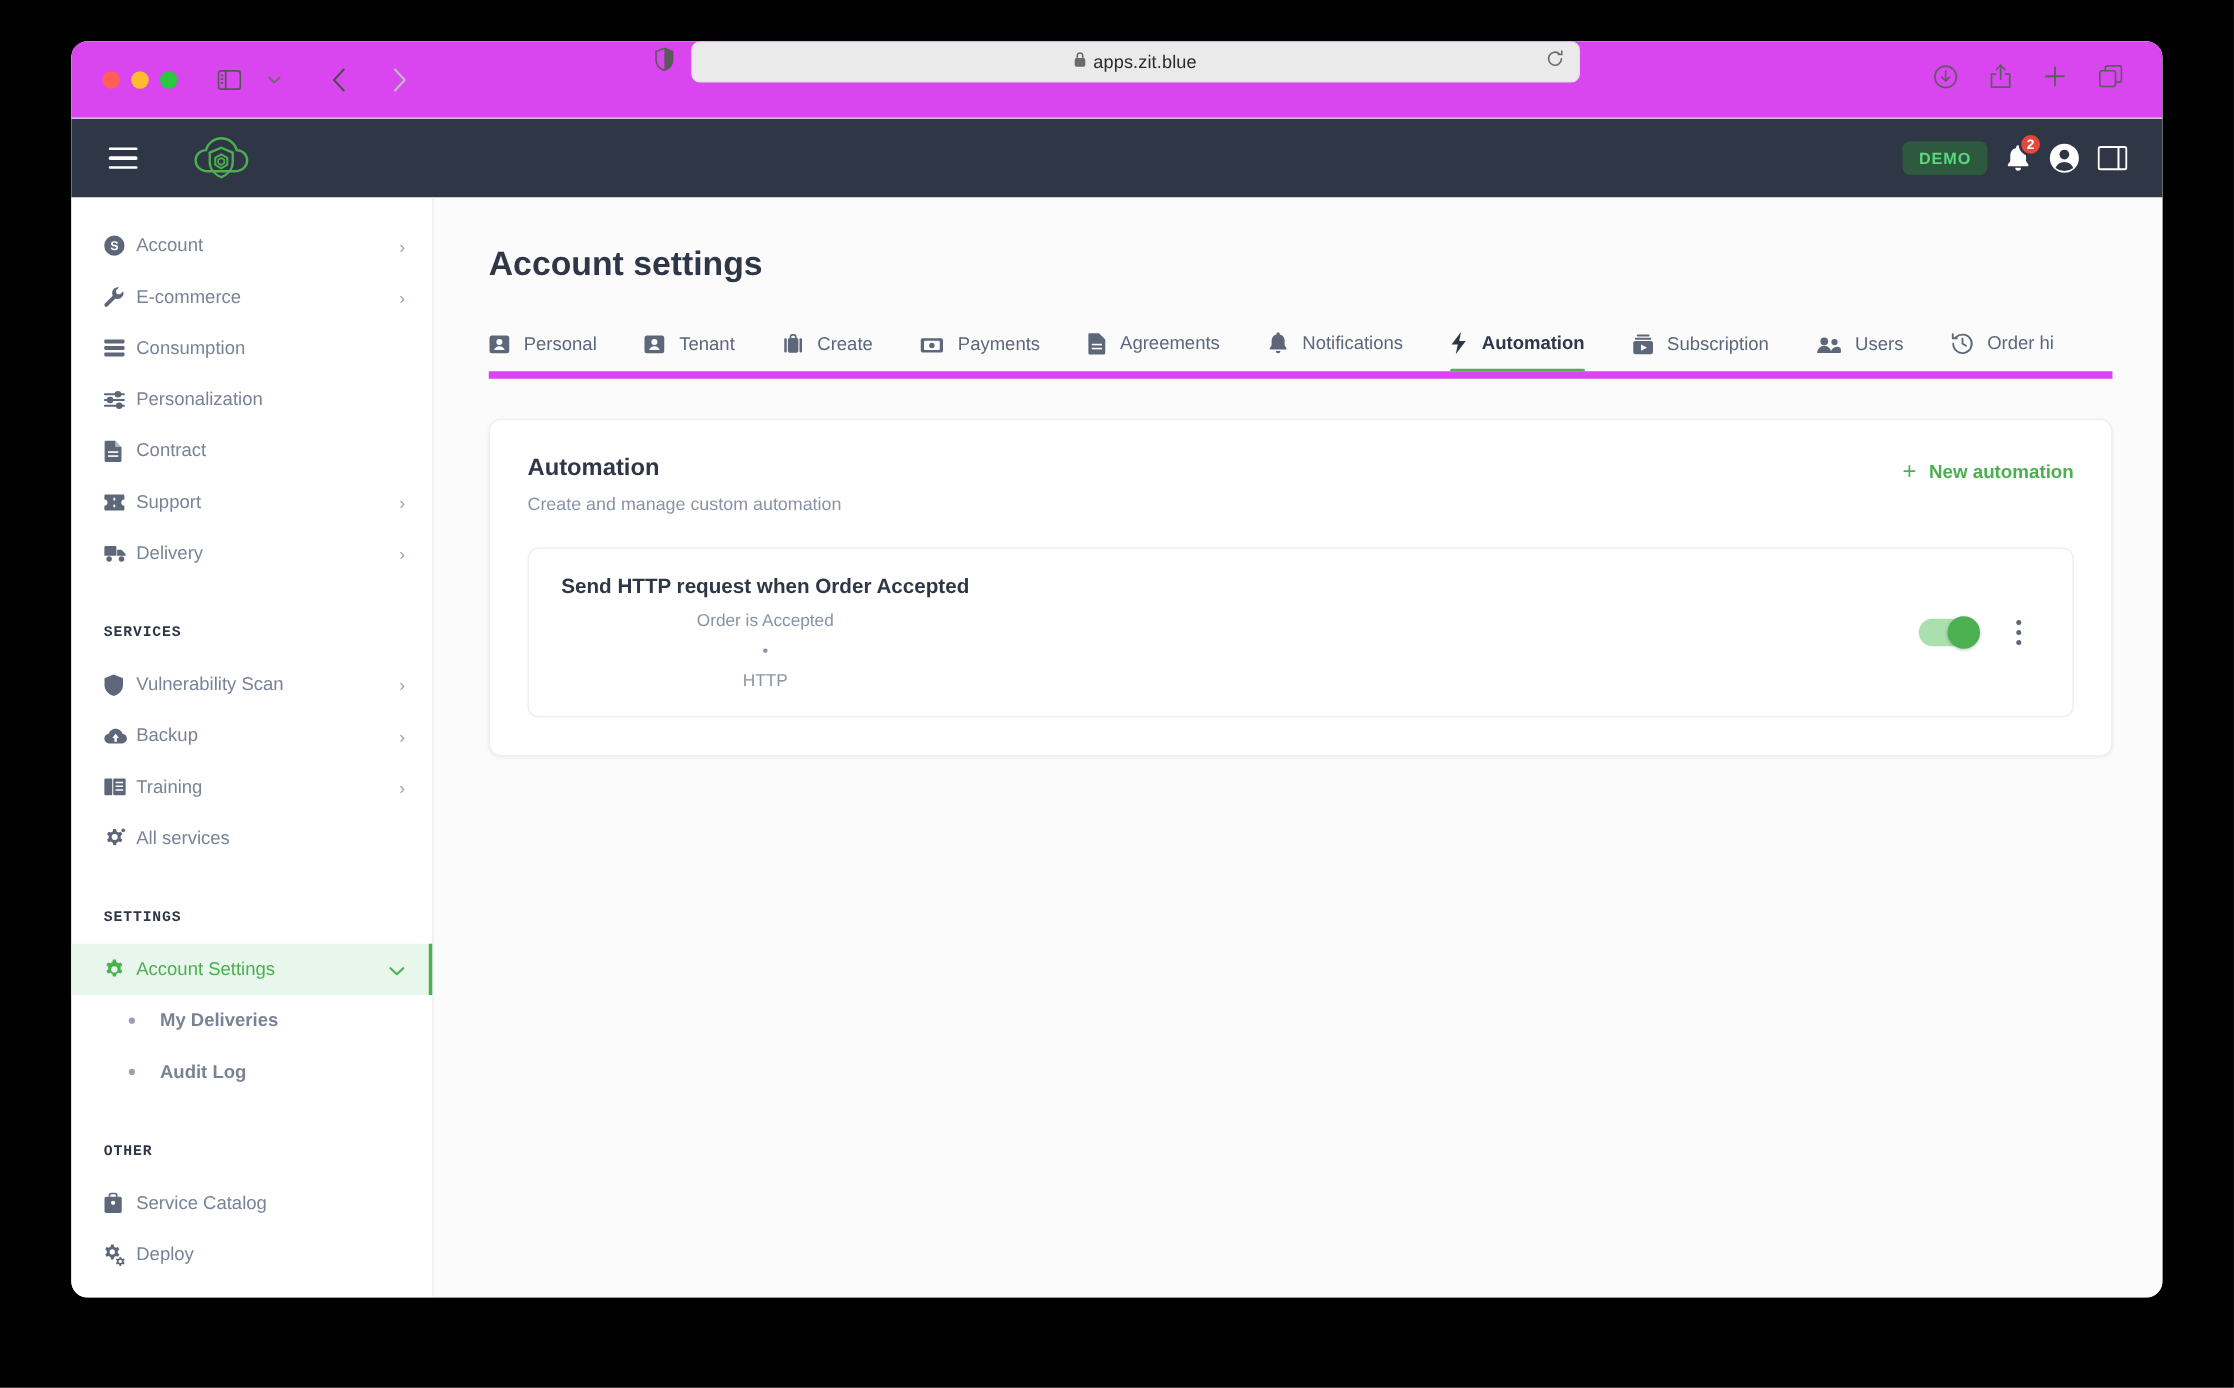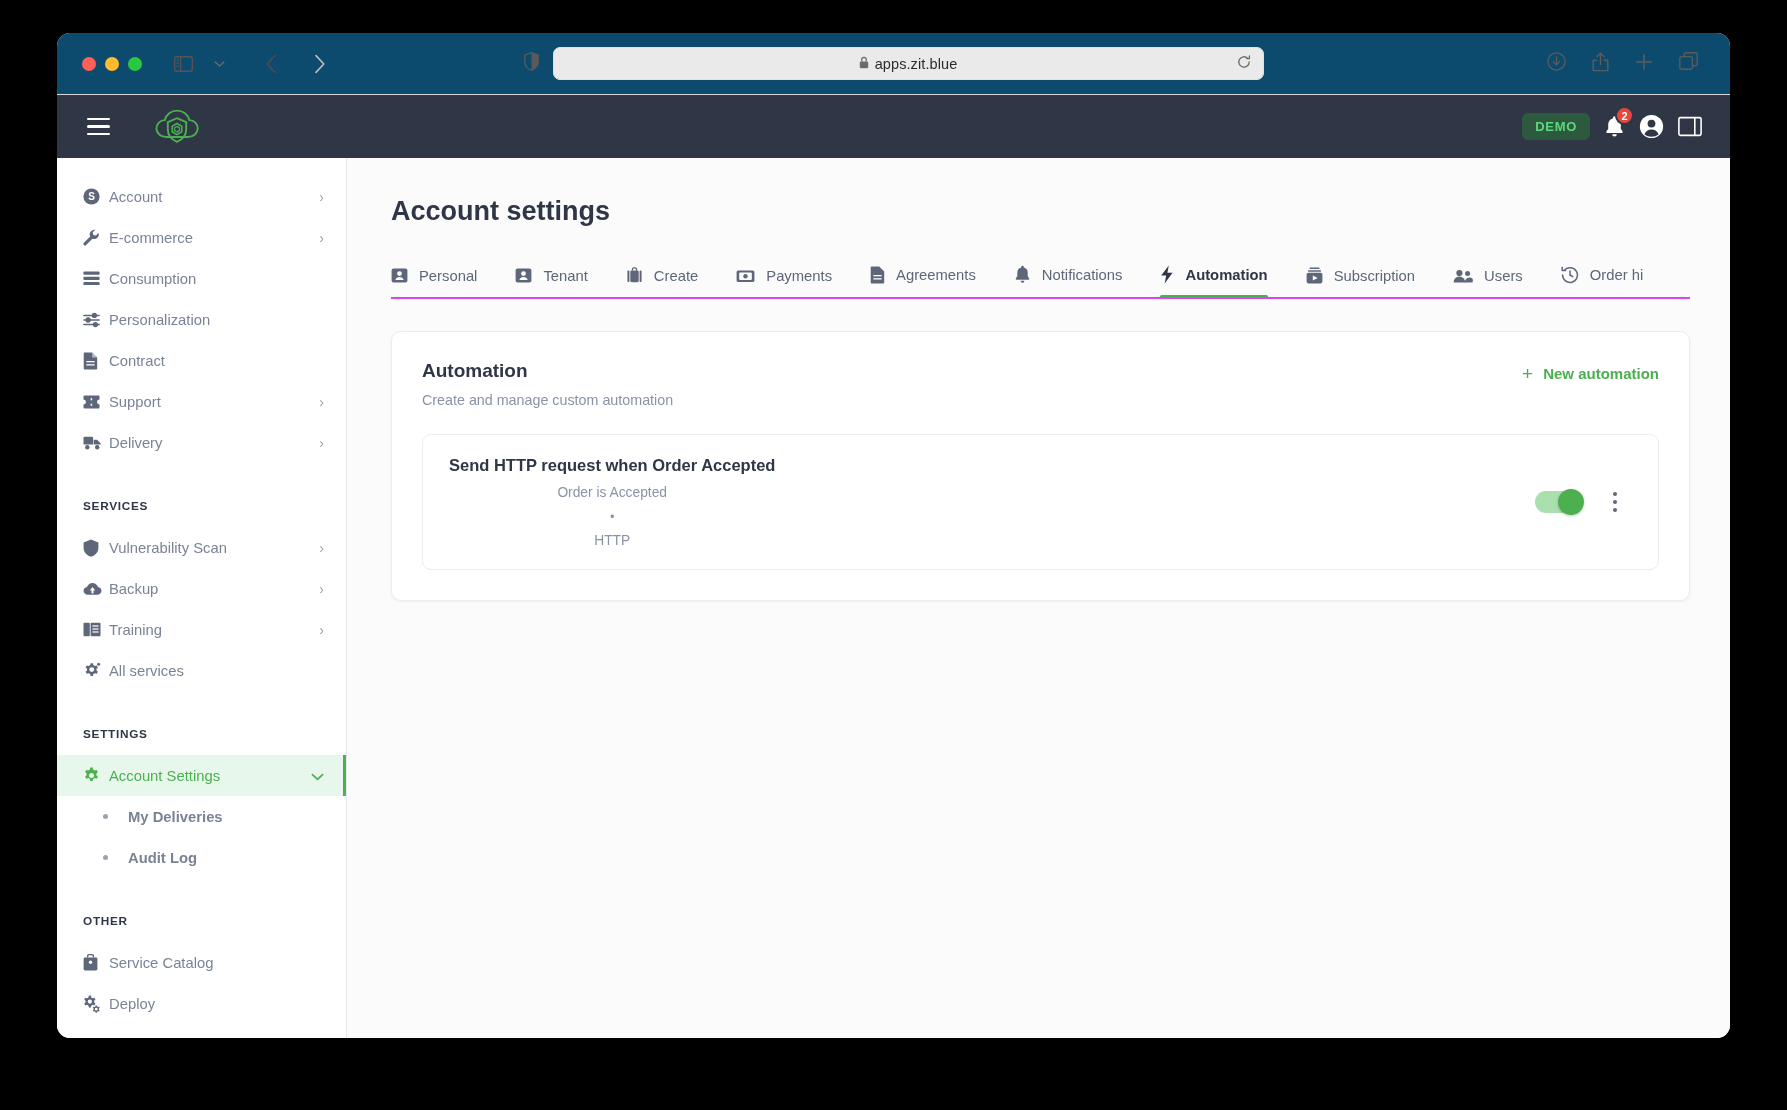--- a/index.html
+++ b/index.html
@@ -20,24 +20,23 @@
     width: 1673px;
     height: 1005px;
     border-radius: 13px;
     overflow: hidden;
     background: #ffffff;
     box-shadow: 0 18px 60px rgba(0,0,0,0.55);
   }
 
   .browser-toolbar {
     height: 62px;
-    background: #0c4a6e;
+    background: #d946ef;
     border-bottom: 1px solid #d8d8d8;
     display: flex;
-    align-items: center;
     padding: 0 18px;
     position: relative;
   }
 
   .traffic-lights { display: flex; gap: 9px; align-items: center; margin-left: 7px; }
   .tl { width: 14px; height: 14px; border-radius: 50%; }
   .tl.red    { background: #ff5f57; }
   .tl.yellow { background: #febc2e; }
   .tl.green  { background: #28c840; }
 
@@ -181,20 +180,21 @@
   .nav-item.active .nav-chevron { color: #4caf50; }
 
   .section-label {
     font-size: 11.8px;
     font-weight: 700;
     letter-spacing: 0.7px;
     color: #2f3646;
     padding: 0 26px;
     margin-top: 36px;
     margin-bottom: 14px;
+    font-family: Liberation Mono, monospace;
   }
 
   .sub-item {
     display: flex;
     align-items: center;
     height: 41px;
     padding: 0 22px 0 46px;
     cursor: pointer;
     font-weight: bold;
   }
@@ -217,21 +217,21 @@
     font-size: 27px;
     font-weight: 700;
     color: #2f3646;
     margin-bottom: 38px;
   }
 
   .tabs {
     display: flex;
     align-items: flex-end;
     gap: 38px;
-    border-bottom: 2px solid #d946ef;
+    border-bottom: 6px solid #d946ef;
     margin-bottom: 32px;
     overflow: hidden;
     white-space: nowrap;
   }
   .tab {
     display: flex;
     align-items: center;
     gap: 11px;
     padding-bottom: 13px;
     cursor: pointer;

